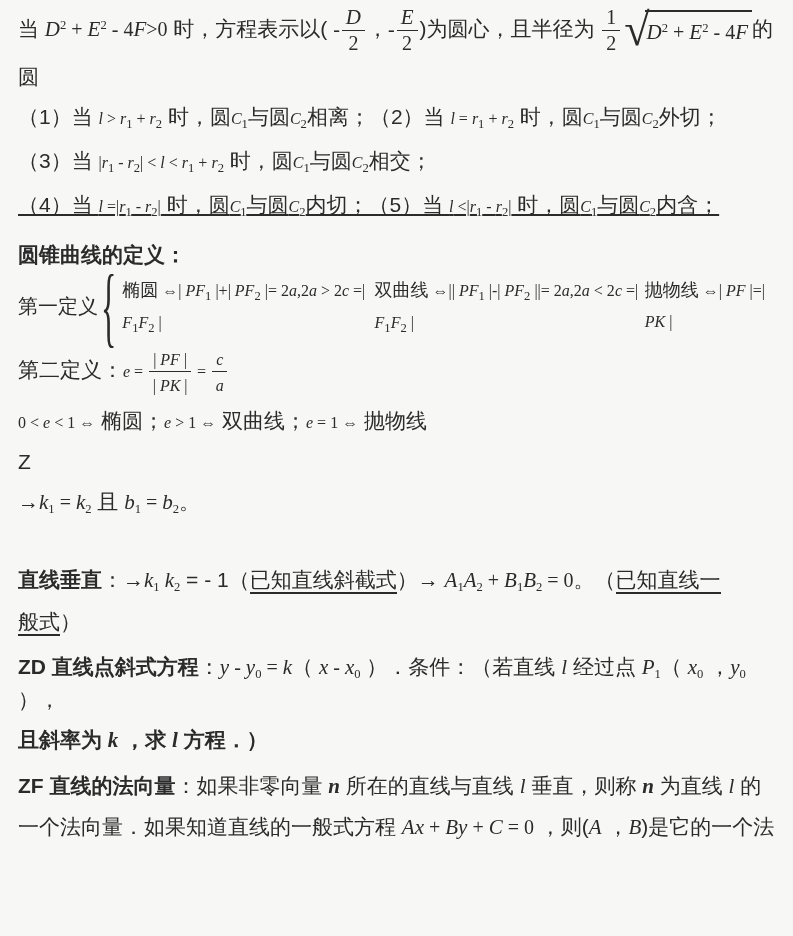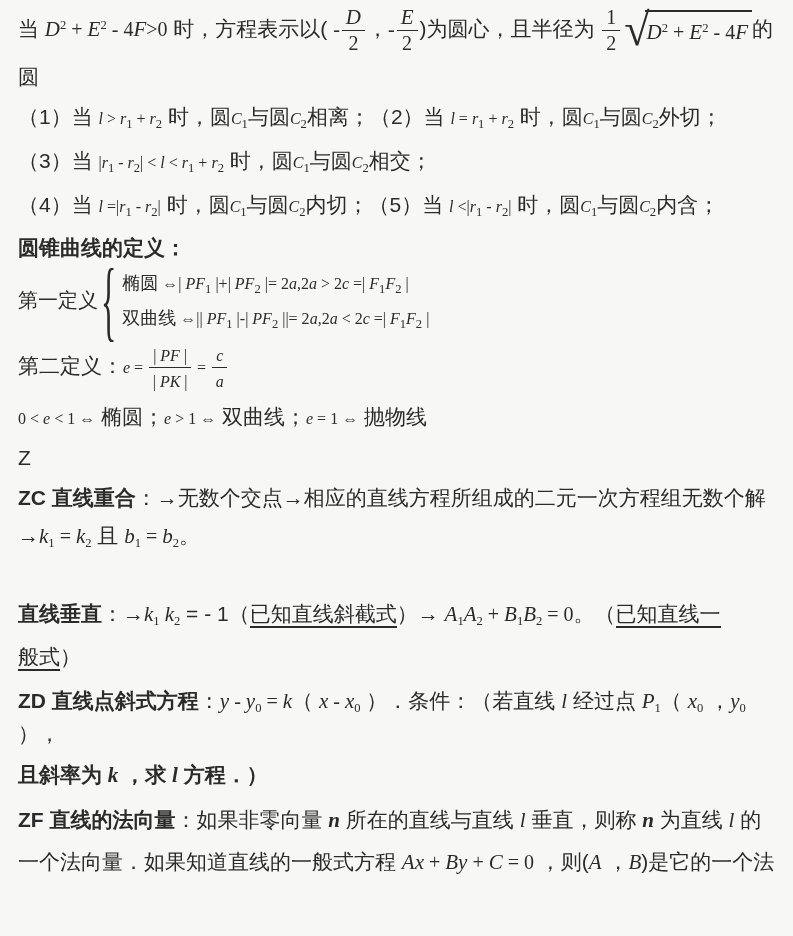--- a/index.html
+++ b/index.html
@@ -46,30 +46,30 @@
   .sqrt .rad-body{border-top:2px solid currentColor;padding:4px 4px 0 2px;margin-left:-5px;margin-top:1px;text-align:center;}
 
   
   .brace-block{display:flex;align-items:center;}
   .def-label{white-space:nowrap;}
   .brace{
     font-family:"Liberation Serif",serif;font-size:32px;font-weight:400;
     display:inline-block;transform:scaleY(2.75);transform-origin:center;
     margin:0 6px 0 3px;line-height:1;
   }
-  .brace-rows{display:inline-flex;flex-direction:column;gap:3px;}
+  .brace-rows{display:inline-flex;flex-direction:row;gap:3px;}
   .brace-row{line-height:1.45;}
 
   
   [data-name="line-general-equation-radius"]{margin-bottom:6px;}
   [data-name="line-circle-word"]{margin-bottom:8px;}
   [data-name="line-circle-circle-relation"]{margin-bottom:9px;}
   [data-name="line-relation-1-2"]{margin-bottom:11px;}
   [data-name="line-relation-3"]{margin-bottom:11px;}
-  [data-name="line-relation-4-5"]{margin-bottom:9px;}
+  [data-name="line-relation-4-5"]{margin-bottom:16px;text-decoration:underline;}
   [data-name="line-conic-def-header"]{margin-bottom:4px;}
   [data-name="first-definition-block"]{margin-bottom:10px;}
   [data-name="line-second-definition"]{margin-bottom:8px;}
   [data-name="line-eccentricity-cases"]{margin-bottom:10px;}
   [data-name="line-z"]{margin-bottom:8px;}
   [data-name="line-zc-coincident"]{margin-bottom:7px;}
   [data-name="line-zc-continued"]{margin-bottom:10px;}
   [data-name="line-perpendicular"]{margin-bottom:9px;margin-top:45px;}
   [data-name="line-perpendicular-continued"]{margin-bottom:13px;}
   [data-name="line-zd-point-slope"]{margin-bottom:9px;}
@@ -91,26 +91,26 @@
       <div class="line" data-name="line-relation-1-2"><span class="s-cn" data-name="text-run">（1）当 </span><span class="s-ms" data-name="math-run">l</span><span class="s-msr" data-name="math-run"> &gt; </span><span class="s-ms" data-name="math-run">r</span><span class="s-msr s-sub" data-name="math-run">1</span><span class="s-msr" data-name="math-run"> + </span><span class="s-ms" data-name="math-run">r</span><span class="s-msr s-sub" data-name="math-run">2</span><span class="s-cn" data-name="text-run"> 时，圆</span><span class="s-ms" data-name="math-run">C</span><span class="s-msr s-sub" data-name="math-run">1</span><span class="s-cn" data-name="text-run">与圆</span><span class="s-ms" data-name="math-run">C</span><span class="s-msr s-sub" data-name="math-run">2</span><span class="s-cn" data-name="text-run">相离；（2）当 </span><span class="s-ms" data-name="math-run">l</span><span class="s-msr" data-name="math-run"> = </span><span class="s-ms" data-name="math-run">r</span><span class="s-msr s-sub" data-name="math-run">1</span><span class="s-msr" data-name="math-run"> + </span><span class="s-ms" data-name="math-run">r</span><span class="s-msr s-sub" data-name="math-run">2</span><span class="s-cn" data-name="text-run"> 时，圆</span><span class="s-ms" data-name="math-run">C</span><span class="s-msr s-sub" data-name="math-run">1</span><span class="s-cn" data-name="text-run">与圆</span><span class="s-ms" data-name="math-run">C</span><span class="s-msr s-sub" data-name="math-run">2</span><span class="s-cn" data-name="text-run">外切；</span></div>
       <div class="line" data-name="line-relation-3"><span class="s-cn" data-name="text-run">（3）当 </span><span class="s-msr" data-name="math-run">|</span><span class="s-ms" data-name="math-run">r</span><span class="s-msr s-sub" data-name="math-run">1</span><span class="s-msr" data-name="math-run"> - </span><span class="s-ms" data-name="math-run">r</span><span class="s-msr s-sub" data-name="math-run">2</span><span class="s-msr" data-name="math-run">| &lt; </span><span class="s-ms" data-name="math-run">l</span><span class="s-msr" data-name="math-run"> &lt; </span><span class="s-ms" data-name="math-run">r</span><span class="s-msr s-sub" data-name="math-run">1</span><span class="s-msr" data-name="math-run"> + </span><span class="s-ms" data-name="math-run">r</span><span class="s-msr s-sub" data-name="math-run">2</span><span class="s-cn" data-name="text-run"> 时，圆</span><span class="s-ms" data-name="math-run">C</span><span class="s-msr s-sub" data-name="math-run">1</span><span class="s-cn" data-name="text-run">与圆</span><span class="s-ms" data-name="math-run">C</span><span class="s-msr s-sub" data-name="math-run">2</span><span class="s-cn" data-name="text-run">相交；</span></div>
       <div class="line" data-name="line-relation-4-5"><span class="s-cn" data-name="text-run">（4）当 </span><span class="s-ms" data-name="math-run">l</span><span class="s-msr" data-name="math-run"> =|</span><span class="s-ms" data-name="math-run">r</span><span class="s-msr s-sub" data-name="math-run">1</span><span class="s-msr" data-name="math-run"> - </span><span class="s-ms" data-name="math-run">r</span><span class="s-msr s-sub" data-name="math-run">2</span><span class="s-msr" data-name="math-run">|</span><span class="s-cn" data-name="text-run"> 时，圆</span><span class="s-ms" data-name="math-run">C</span><span class="s-msr s-sub" data-name="math-run">1</span><span class="s-cn" data-name="text-run">与圆</span><span class="s-ms" data-name="math-run">C</span><span class="s-msr s-sub" data-name="math-run">2</span><span class="s-cn" data-name="text-run">内切；（5）当 </span><span class="s-ms" data-name="math-run">l</span><span class="s-msr" data-name="math-run"> &lt;|</span><span class="s-ms" data-name="math-run">r</span><span class="s-msr s-sub" data-name="math-run">1</span><span class="s-msr" data-name="math-run"> - </span><span class="s-ms" data-name="math-run">r</span><span class="s-msr s-sub" data-name="math-run">2</span><span class="s-msr" data-name="math-run">|</span><span class="s-cn" data-name="text-run"> 时，圆</span><span class="s-ms" data-name="math-run">C</span><span class="s-msr s-sub" data-name="math-run">1</span><span class="s-cn" data-name="text-run">与圆</span><span class="s-ms" data-name="math-run">C</span><span class="s-msr s-sub" data-name="math-run">2</span><span class="s-cn" data-name="text-run">内含；</span></div>
       <div class="line" data-name="line-conic-def-header"><span class="s-b" data-name="text-run">圆锥曲线的定义：</span></div>
       <div class="line brace-block" data-name="first-definition-block">
         <span class="def-label" data-name="first-definition-label"><span class="s-cn-lg" data-name="text-run">第一定义</span></span>
         <span class="brace" data-name="brace-icon">{</span>
         <span class="brace-rows" data-name="first-definition-rows">
           <span class="brace-row" data-name="definition-row"><span class="s-cn-s" data-name="text-run">椭圆</span><span class="s-msr" data-name="math-run"> ⇔| </span><span class="s-ms" data-name="math-run">PF</span><span class="s-msr s-sub" data-name="math-run">1</span><span class="s-msr" data-name="math-run"> |+| </span><span class="s-ms" data-name="math-run">PF</span><span class="s-msr s-sub" data-name="math-run">2</span><span class="s-msr" data-name="math-run"> |= 2</span><span class="s-ms" data-name="math-run">a</span><span class="s-msr" data-name="math-run">,2</span><span class="s-ms" data-name="math-run">a</span><span class="s-msr" data-name="math-run"> &gt; 2</span><span class="s-ms" data-name="math-run">c</span><span class="s-msr" data-name="math-run"> =| </span><span class="s-ms" data-name="math-run">F</span><span class="s-msr s-sub" data-name="math-run">1</span><span class="s-ms" data-name="math-run">F</span><span class="s-msr s-sub" data-name="math-run">2</span><span class="s-msr" data-name="math-run"> |</span></span>
           <span class="brace-row" data-name="definition-row"><span class="s-cn-s" data-name="text-run">双曲线</span><span class="s-msr" data-name="math-run"> ⇔|| </span><span class="s-ms" data-name="math-run">PF</span><span class="s-msr s-sub" data-name="math-run">1</span><span class="s-msr" data-name="math-run"> |-| </span><span class="s-ms" data-name="math-run">PF</span><span class="s-msr s-sub" data-name="math-run">2</span><span class="s-msr" data-name="math-run"> ||= 2</span><span class="s-ms" data-name="math-run">a</span><span class="s-msr" data-name="math-run">,2</span><span class="s-ms" data-name="math-run">a</span><span class="s-msr" data-name="math-run"> &lt; 2</span><span class="s-ms" data-name="math-run">c</span><span class="s-msr" data-name="math-run"> =| </span><span class="s-ms" data-name="math-run">F</span><span class="s-msr s-sub" data-name="math-run">1</span><span class="s-ms" data-name="math-run">F</span><span class="s-msr s-sub" data-name="math-run">2</span><span class="s-msr" data-name="math-run"> |</span></span>
+          <span class="brace-row" data-name="definition-row"><span class="s-cn-s" data-name="text-run">抛物线</span><span class="s-msr" data-name="math-run"> ⇔| </span><span class="s-ms" data-name="math-run">PF</span><span class="s-msr" data-name="math-run"> |=| </span><span class="s-ms" data-name="math-run">PK</span><span class="s-msr" data-name="math-run"> |</span></span>
         </span>
       </div>
       <div class="line" data-name="line-second-definition"><span class="s-cn" data-name="text-run">第二定义：</span><span class="s-ms" data-name="math-run">e</span><span class="s-msr" data-name="math-run"> = </span><span class="frac" data-name="fraction"><span class="num" data-name="fraction-numerator"><span class="s-msr" data-name="math-run">| </span><span class="s-ms" data-name="math-run">PF</span><span class="s-msr" data-name="math-run"> |</span></span><span class="den" data-name="fraction-denominator"><span class="s-msr" data-name="math-run">| </span><span class="s-ms" data-name="math-run">PK</span><span class="s-msr" data-name="math-run"> |</span></span></span><span class="s-msr" data-name="math-run"> = </span><span class="frac" data-name="fraction"><span class="num" data-name="fraction-numerator"><span class="s-ms" data-name="math-run">c</span></span><span class="den" data-name="fraction-denominator"><span class="s-ms" data-name="math-run">a</span></span></span></div>
       <div class="line" data-name="line-eccentricity-cases"><span class="s-msr" data-name="math-run">0 &lt; </span><span class="s-ms" data-name="math-run">e</span><span class="s-msr" data-name="math-run"> &lt; 1 ⇔</span><span class="s-cn" data-name="text-run"> 椭圆；</span><span class="s-ms" data-name="math-run">e</span><span class="s-msr" data-name="math-run"> &gt; 1 ⇔</span><span class="s-cn" data-name="text-run"> 双曲线；</span><span class="s-ms" data-name="math-run">e</span><span class="s-msr" data-name="math-run"> = 1 ⇔</span><span class="s-cn" data-name="text-run"> 抛物线</span></div>
       <div class="line" data-name="line-z"><span class="s-cn" data-name="text-run">Z</span></div>
-      <div class="line" data-name="line-zc-coincident"><span class="s-b" data-name="text-run">ZC 直线重合</span><span class="s-cn" data-name="text-run">：→无数个交点→相应的直线方程所组成的二元一次方程组无数个解</span></div>
       <div class="line" data-name="line-zc-continued"><span class="s-cn" data-name="text-run">→</span><span class="s-m" data-name="math-run">k</span><span class="s-mr s-sub" data-name="math-run">1</span><span class="s-mr" data-name="math-run"> = </span><span class="s-m" data-name="math-run">k</span><span class="s-mr s-sub" data-name="math-run">2</span><span class="s-cn" data-name="text-run"> 且 </span><span class="s-m" data-name="math-run">b</span><span class="s-mr s-sub" data-name="math-run">1</span><span class="s-mr" data-name="math-run"> = </span><span class="s-m" data-name="math-run">b</span><span class="s-mr s-sub" data-name="math-run">2</span><span class="s-cn" data-name="text-run">。</span></div>
       <div class="line" data-name="line-perpendicular"><span class="s-b" data-name="text-run">直线垂直</span><span class="s-cn" data-name="text-run">：→</span><span class="s-m" data-name="math-run">k</span><span class="s-mr s-sub" data-name="math-run">1</span><span class="s-mr" data-name="math-run"> </span><span class="s-m" data-name="math-run">k</span><span class="s-mr s-sub" data-name="math-run">2</span><span class="s-cn" data-name="text-run"> = - 1（</span><span class="s-cn s-u" data-name="text-run">已知直线斜截式</span><span class="s-cn" data-name="text-run">）→  </span><span class="s-m" data-name="math-run">A</span><span class="s-mr s-sub" data-name="math-run">1</span><span class="s-m" data-name="math-run">A</span><span class="s-mr s-sub" data-name="math-run">2</span><span class="s-mr" data-name="math-run"> + </span><span class="s-m" data-name="math-run">B</span><span class="s-mr s-sub" data-name="math-run">1</span><span class="s-m" data-name="math-run">B</span><span class="s-mr s-sub" data-name="math-run">2</span><span class="s-mr" data-name="math-run"> = 0</span><span class="s-cn" data-name="text-run">。（</span><span class="s-cn s-u" data-name="text-run">已知直线一</span></div>
       <div class="line" data-name="line-perpendicular-continued"><span class="s-cn s-u" data-name="text-run">般式</span><span class="s-cn" data-name="text-run">）</span></div>
       <div class="line" data-name="line-zd-point-slope"><span class="s-b" data-name="text-run">ZD 直线点斜式方程</span><span class="s-cn" data-name="text-run">：</span><span class="s-m" data-name="math-run">y</span><span class="s-mr" data-name="math-run"> - </span><span class="s-m" data-name="math-run">y</span><span class="s-mr s-sub" data-name="math-run">0</span><span class="s-mr" data-name="math-run"> = </span><span class="s-m" data-name="math-run">k</span><span class="s-cn" data-name="text-run">（ </span><span class="s-m" data-name="math-run">x</span><span class="s-mr" data-name="math-run"> - </span><span class="s-m" data-name="math-run">x</span><span class="s-mr s-sub" data-name="math-run">0</span><span class="s-cn" data-name="text-run"> ）．条件：（若直线 </span><span class="s-m" data-name="math-run">l</span><span class="s-cn" data-name="text-run"> 经过点 </span><span class="s-m" data-name="math-run">P</span><span class="s-mr s-sub" data-name="math-run">1</span><span class="s-cn" data-name="text-run">（ </span><span class="s-m" data-name="math-run">x</span><span class="s-mr s-sub" data-name="math-run">0</span><span class="s-cn" data-name="text-run"> ，</span><span class="s-m" data-name="math-run">y</span><span class="s-mr s-sub" data-name="math-run">0</span><span class="s-cn" data-name="text-run"> ），</span></div>
       <div class="line" data-name="line-zd-continued"><span class="s-cn" data-name="text-run">且斜率为 </span><span class="s-m" data-name="math-run">k</span><span class="s-cn" data-name="text-run"> ，求 </span><span class="s-m" data-name="math-run">l</span><span class="s-cn" data-name="text-run"> 方程．）</span></div>
       <div class="line" data-name="line-zf-normal-vector"><span class="s-b" data-name="text-run">ZF 直线的法向量</span><span class="s-cn" data-name="text-run">：如果非零向量 </span><span class="s-mb" data-name="math-run">n</span><span class="s-cn" data-name="text-run"> 所在的直线与直线 </span><span class="s-m" data-name="math-run">l</span><span class="s-cn" data-name="text-run"> 垂直，则称 </span><span class="s-mb" data-name="math-run">n</span><span class="s-cn" data-name="text-run"> 为直线 </span><span class="s-m" data-name="math-run">l</span><span class="s-cn" data-name="text-run"> 的</span></div>
       <div class="line" data-name="line-zf-continued"><span class="s-cn" data-name="text-run">一个法向量．如果知道直线的一般式方程 </span><span class="s-m" data-name="math-run">Ax</span><span class="s-mr" data-name="math-run"> + </span><span class="s-m" data-name="math-run">By</span><span class="s-mr" data-name="math-run"> + </span><span class="s-m" data-name="math-run">C</span><span class="s-mr" data-name="math-run"> = 0</span><span class="s-cn" data-name="text-run"> ，则(</span><span class="s-m" data-name="math-run">A</span><span class="s-cn" data-name="text-run"> ，</span><span class="s-m" data-name="math-run">B</span><span class="s-cn" data-name="text-run">)是它的一个法</span></div>
       <div class="line" data-name="line-zf-end"></div>
     </div>
 

